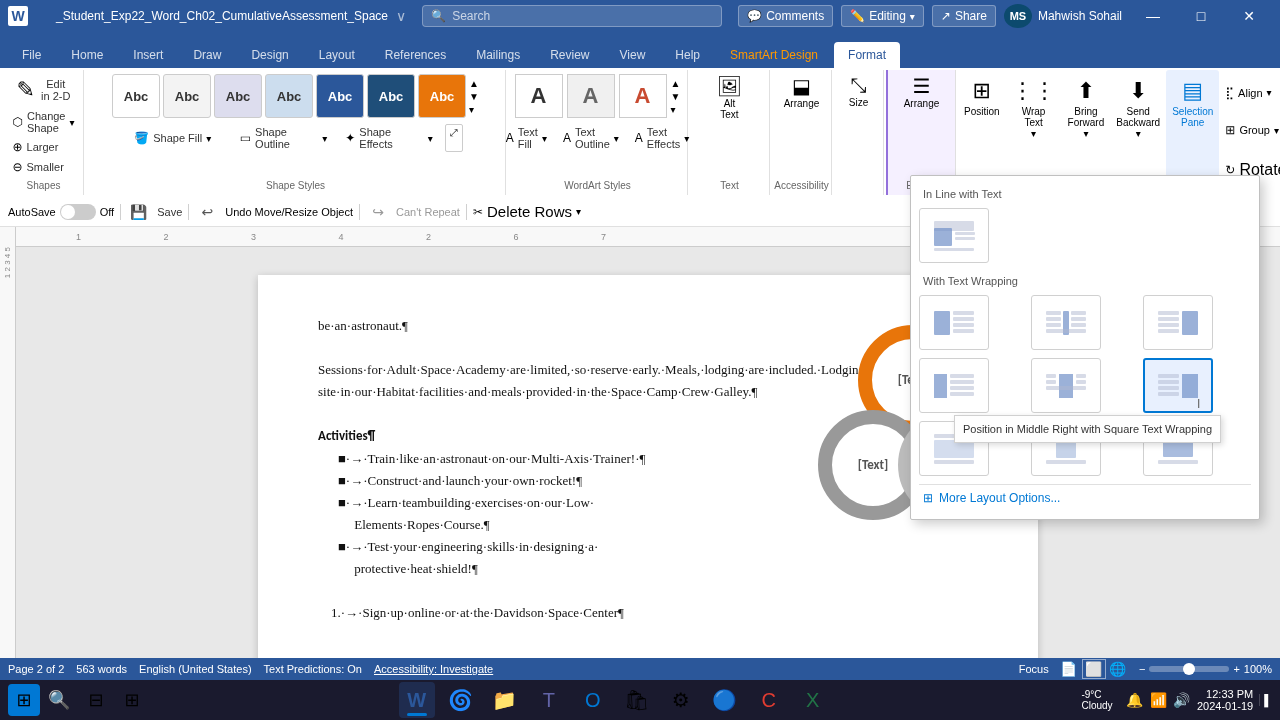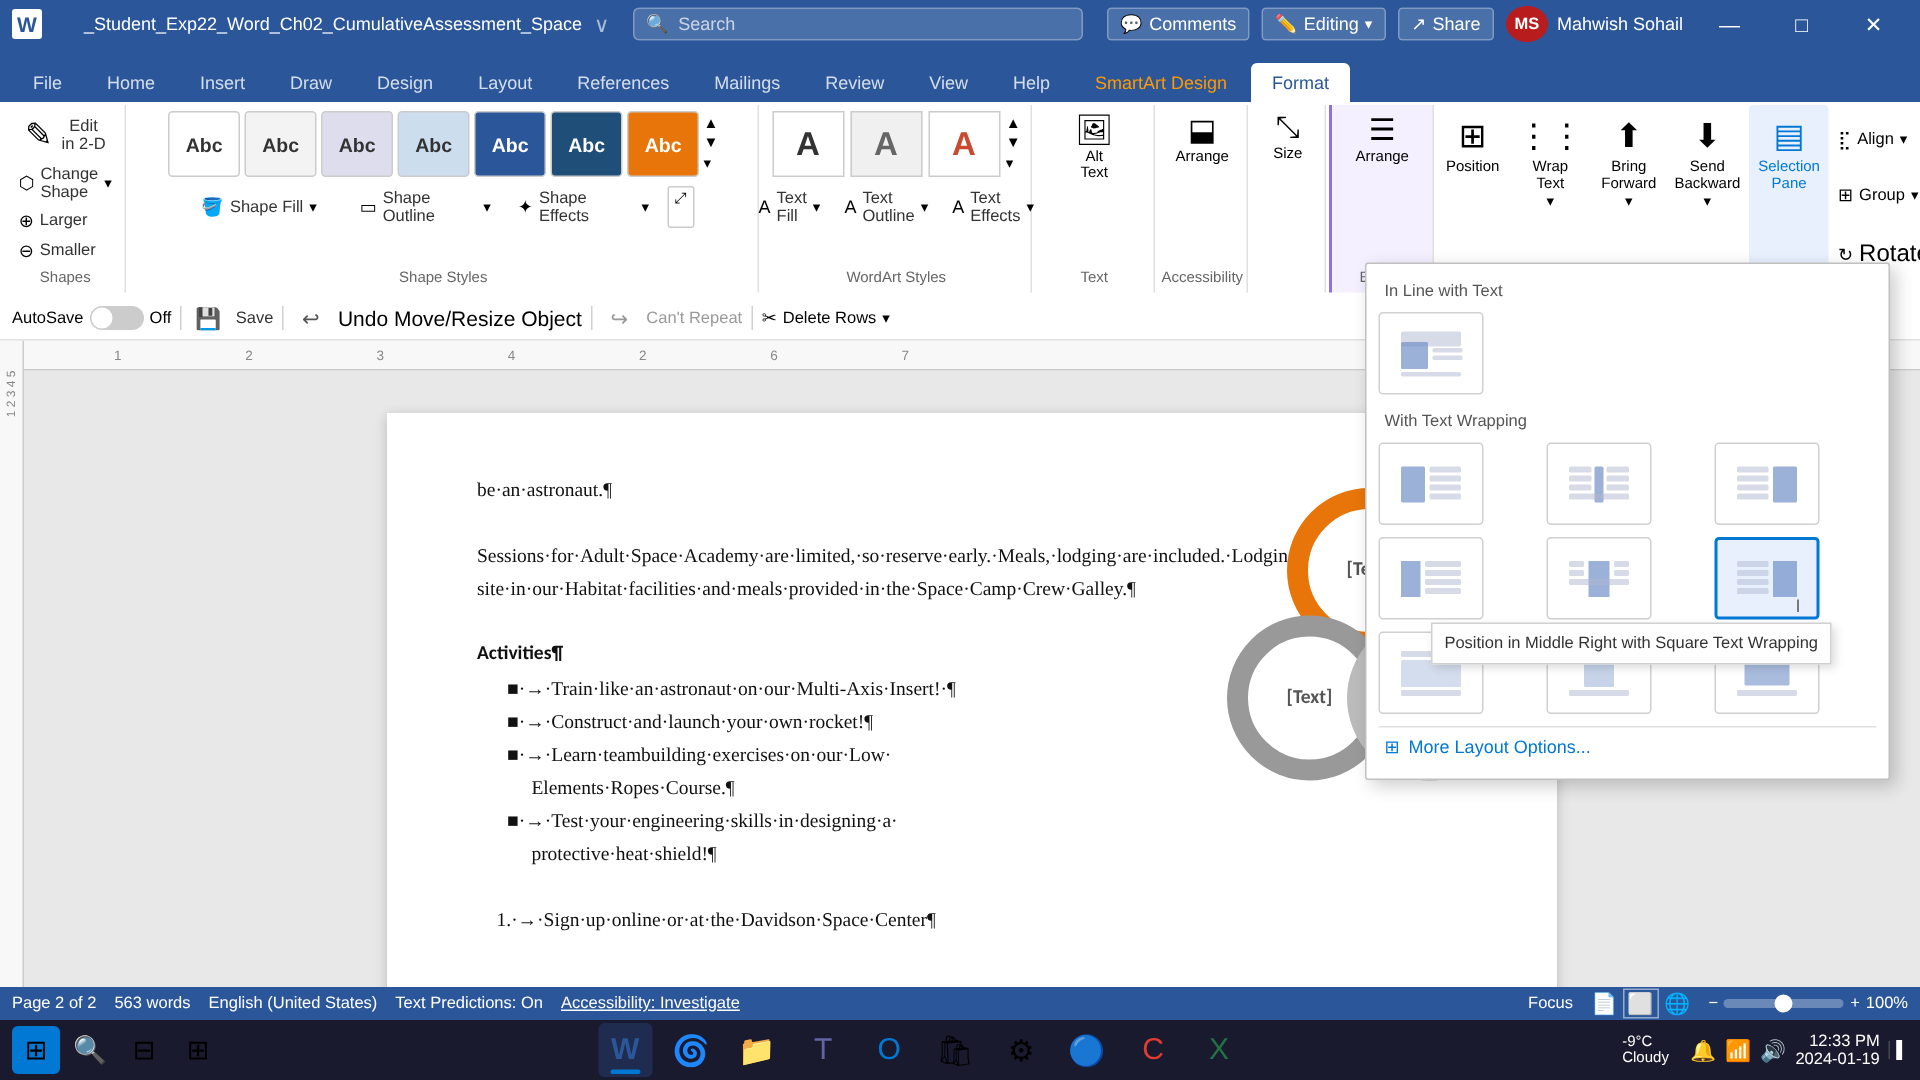--- a/index.html
+++ b/index.html
@@ -20,21 +20,21 @@
 
     
     .app-window { position: absolute; top: 0; left: 0; width: 1280px; height: 680px; background: white; display: flex; flex-direction: column; }
     .title-bar { height: 32px; background: #2b579a; display: flex; align-items: center; padding: 0 8px; color: white; }
     .title-bar-left { display: flex; align-items: center; gap: 8px; flex: 1; }
     .word-icon { width: 20px; height: 20px; background: white; border-radius: 2px; display: flex; align-items: center; justify-content: center; color: #2b579a; font-weight: bold; font-size: 14px; }
     .title-text { font-size: 12px; color: white; margin-left: 20px; }
     .title-search { flex: 0 0 300px; background: rgba(255,255,255,0.15); border: 1px solid rgba(255,255,255,0.3); border-radius: 4px; height: 22px; display: flex; align-items: center; padding: 0 8px; color: white; font-size: 12px; gap: 6px; }
     .title-bar-right { display: flex; align-items: center; gap: 8px; }
     .user-info { display: flex; align-items: center; gap: 6px; font-size: 12px; color: white; }
-    .user-avatar { width: 28px; height: 24px; border-radius: 50%; background: #b91c1c; display: flex; align-items: center; justify-content: center; font-size: 11px; color: white; font-weight: bold; }
+    .user-avatar { width: 28px; height: 24px; border-radius: 50%; background: #0c4a6e; display: flex; align-items: center; justify-content: center; font-size: 11px; color: white; font-weight: bold; }
     .win-controls { display: flex; gap: 2px; }
     .win-ctrl { width: 46px; height: 32px; display: flex; align-items: center; justify-content: center; cursor: pointer; color: white; font-size: 14px; }
     .ribbon-tabs { height: 36px; display: flex; align-items: flex-end; background: #2b579a; padding: 0 8px; gap: 2px; }
     .ribbon-tab { padding: 6px 14px; font-size: 12px; cursor: pointer; color: rgba(255,255,255,0.8); border-radius: 4px 4px 0 0; }
     .ribbon-tab.active { background: white; color: #2b579a; font-weight: 500; }
     .ribbon-tab.accent { color: #ff9900; }
     .ribbon-content { display: flex; align-items: stretch; min-height: 90px; padding: 2px 4px; gap: 2px; background: white; }
     .ribbon-group { display: flex; flex-direction: column; align-items: center; border-right: 1px solid #e0e0e0; padding: 4px 6px; min-width: 60px; }
     .ribbon-group-label { font-size: 10px; color: #666; margin-top: auto; padding-top: 4px; }
     .ribbon-group-content { display: flex; align-items: center; gap: 4px; flex: 1; }
@@ -323,28 +323,28 @@
       <div style="width:36px; height:16px; border-radius:8px; background:#ccc; position:relative; cursor:pointer;">
         <div style="width:14px; height:14px; border-radius:50%; background:white; position:absolute; top:1px; left:1px;"></div>
       </div>
       <span style="font-size:11px;">Off</span>
     </div>
     <div class="qa-separator"></div>
     <div class="qa-btn" title="Save">💾</div>
     <span style="font-size:11px; color:#333;">Save</span>
     <div class="qa-separator"></div>
     <div class="qa-btn">↩</div>
-    <span style="font-size:14px;">Undo Move/Resize Object</span>
+    <span style="font-size:11px;">Undo Move/Resize Object</span>
     <div class="qa-separator"></div>
     <div class="qa-btn" style="color:#999;">↪</div>
     <span style="font-size:11px; color:#999;">Can't Repeat</span>
     <div class="qa-separator"></div>
     <div style="display:flex; align-items:center; gap:4px; cursor:pointer;">
       <span>✂</span>
-      <span style="font-size:11px;">Delete Rows</span>
+      <span style="font-size:15px;">Delete Rows</span>
       <span style="font-size:10px;">▾</span>
     </div>
   </div>
 
   <div style="display:flex; flex:1; overflow:hidden; background:#e8e8e8;">
 
     <div style="width:16px; background:#f8f8f8; border-right:1px solid #ccc; display:flex; flex-direction:column; align-items:center; padding-top:20px;">
       <div style="font-size:8px; color:#888; writing-mode:vertical-lr; transform:rotate(180deg); user-select:none;">1 2 3 4 5</div>
     </div>
 
@@ -356,21 +356,21 @@
 
       <div style="flex:1; overflow:auto; display:flex; justify-content:center; padding:28px; background:#e8e8e8;">
         <div style="width:780px; background:white; box-shadow:0 2px 8px rgba(0,0,0,0.2); padding:40px 60px; min-height:600px; position:relative; font-size:13px; line-height:1.7; color:#111; font-family:'Times New Roman', serif;">
 
           
           <p>be·an·astronaut.¶</p>
           <br>
           <p>Sessions·for·Adult·Space·Academy·are·limited,·so·reserve·early.·Meals,·lodging·are·included.·Lodging·is·on-site·in·our·Habitat·facilities·and·meals·provided·in·the·Space·Camp·Crew·Galley.¶</p>
           <br>
           <p style="font-weight:bold; font-family:'Calibri', sans-serif;">Activities¶</p>
-          <p style="margin-left:20px;">■·→·Train·like·an·astronaut·on·our·Multi-Axis·Insert!·¶</p>
+          <p style="margin-left:20px;">■·→·Train·like·an·astronaut·on·our·Multi-Axis·Trainer!·¶</p>
           <p style="margin-left:20px;">■·→·Construct·and·launch·your·own·rocket!¶</p>
           <p style="margin-left:20px;">■·→·Learn·teambuilding·exercises·on·our·Low·<br>&nbsp;&nbsp;&nbsp;&nbsp;&nbsp;Elements·Ropes·Course.¶</p>
           <p style="margin-left:20px;">■·→·Test·your·engineering·skills·in·designing·a·<br>&nbsp;&nbsp;&nbsp;&nbsp;&nbsp;protective·heat·shield!¶</p>
           <br>
           <p>&nbsp;&nbsp;&nbsp;&nbsp;1.·→·Sign·up·online·or·at·the·Davidson·Space·Center¶</p>
           <br>
           
 
           
           <div style="position:absolute; right:30px; top:50px; width:190px;">

